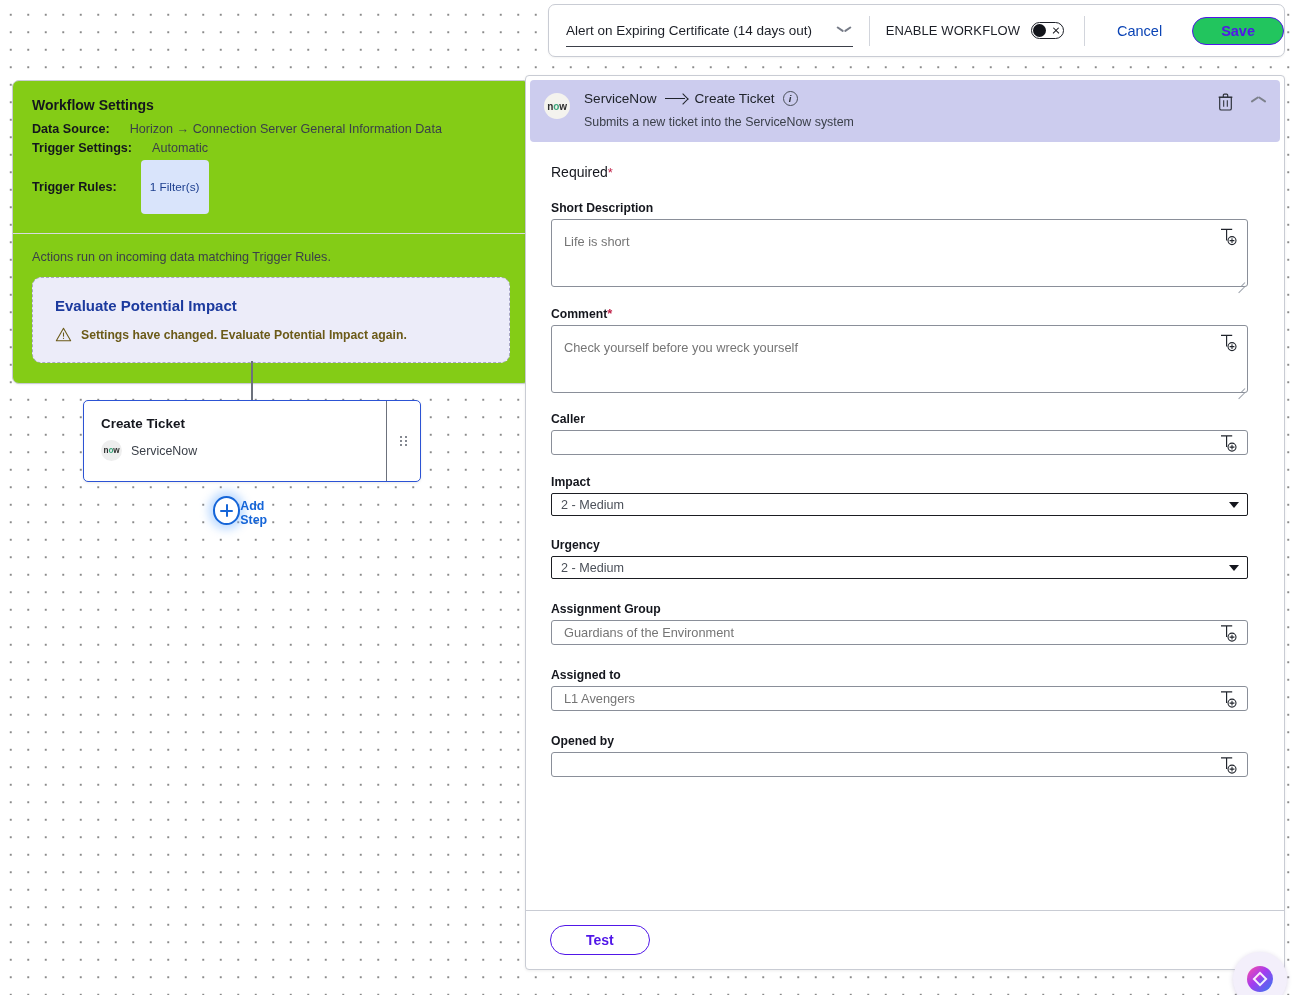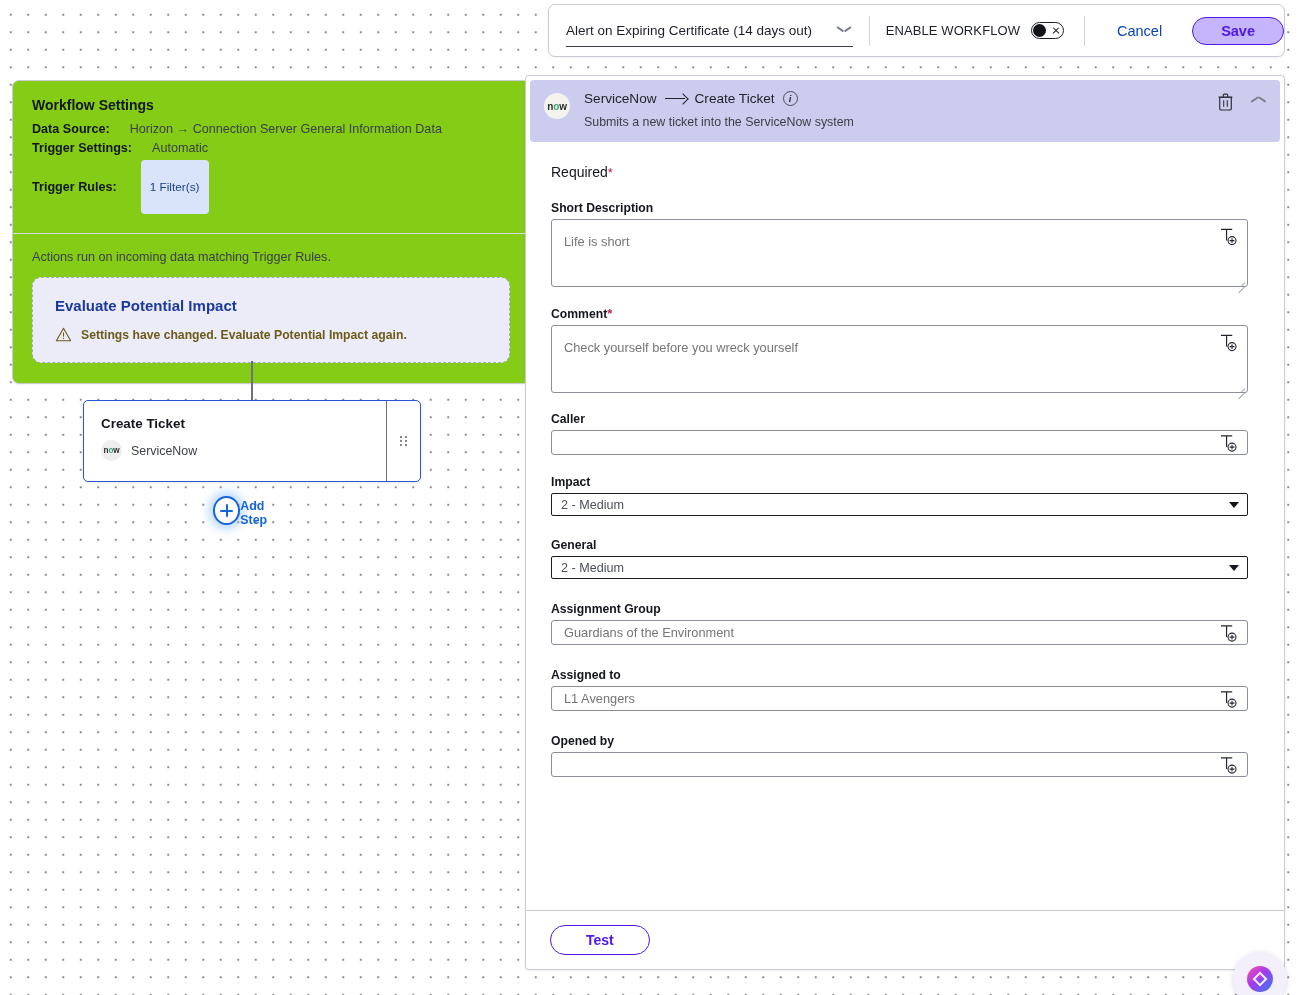--- a/index.html
+++ b/index.html
@@ -70,21 +70,21 @@
   }
   .toggle .xmark::before { transform: rotate(45deg); }
   .toggle .xmark::after  { transform: rotate(-45deg); }
 
   .btn-cancel {
     font-size: 14.5px; color: #0b44b5; background: none; border: none;
     cursor: pointer; font-family: Liberation Sans, sans-serif; padding: 4px 8px;
   }
   .btn-save {
     margin-left: 22px; font-size: 14.5px; color: #5117e8;
-    background: #c4b5fd; border: 1.6px solid #5117e8; border-radius: 16px;
+    background: #22c55e; border: 1.6px solid #5117e8; border-radius: 16px;
     padding: 5px 28px; cursor: pointer; font-family: inherit; font-weight: 600;
   }
 
   
   .settings-card {
     position: absolute; left: 12px; top: 80px; width: 518px;
     background: #84cc16; border: 1px solid #c9ccd4; border-radius: 7px;
     box-shadow: 0 1px 2px rgba(0,0,0,.05);
   }
   .settings-top { padding: 16px 19px 14px 19px; border-bottom: 1px solid #d7dae0; }
@@ -427,21 +427,21 @@
 
       <div class="field" style="margin-bottom:22px">
         <div class="field-label">Impact</div>
         <div class="select-wrap">
           <input class="sel" readonly="" value="2 - Medium" style="">
           <span class="caret"></span>
         </div>
       </div>
 
       <div class="field" style="margin-bottom:23px">
-        <div class="field-label">General</div>
+        <div class="field-label">Urgency</div>
         <div class="select-wrap">
           <input class="sel" readonly="" value="2 - Medium" style="">
           <span class="caret"></span>
         </div>
       </div>
 
       <div class="field" style="margin-bottom:23px">
         <div class="field-label">Assignment Group</div>
         <div class="input-wrap">
           <input class="ti" placeholder="Guardians of the Environment" style="">

